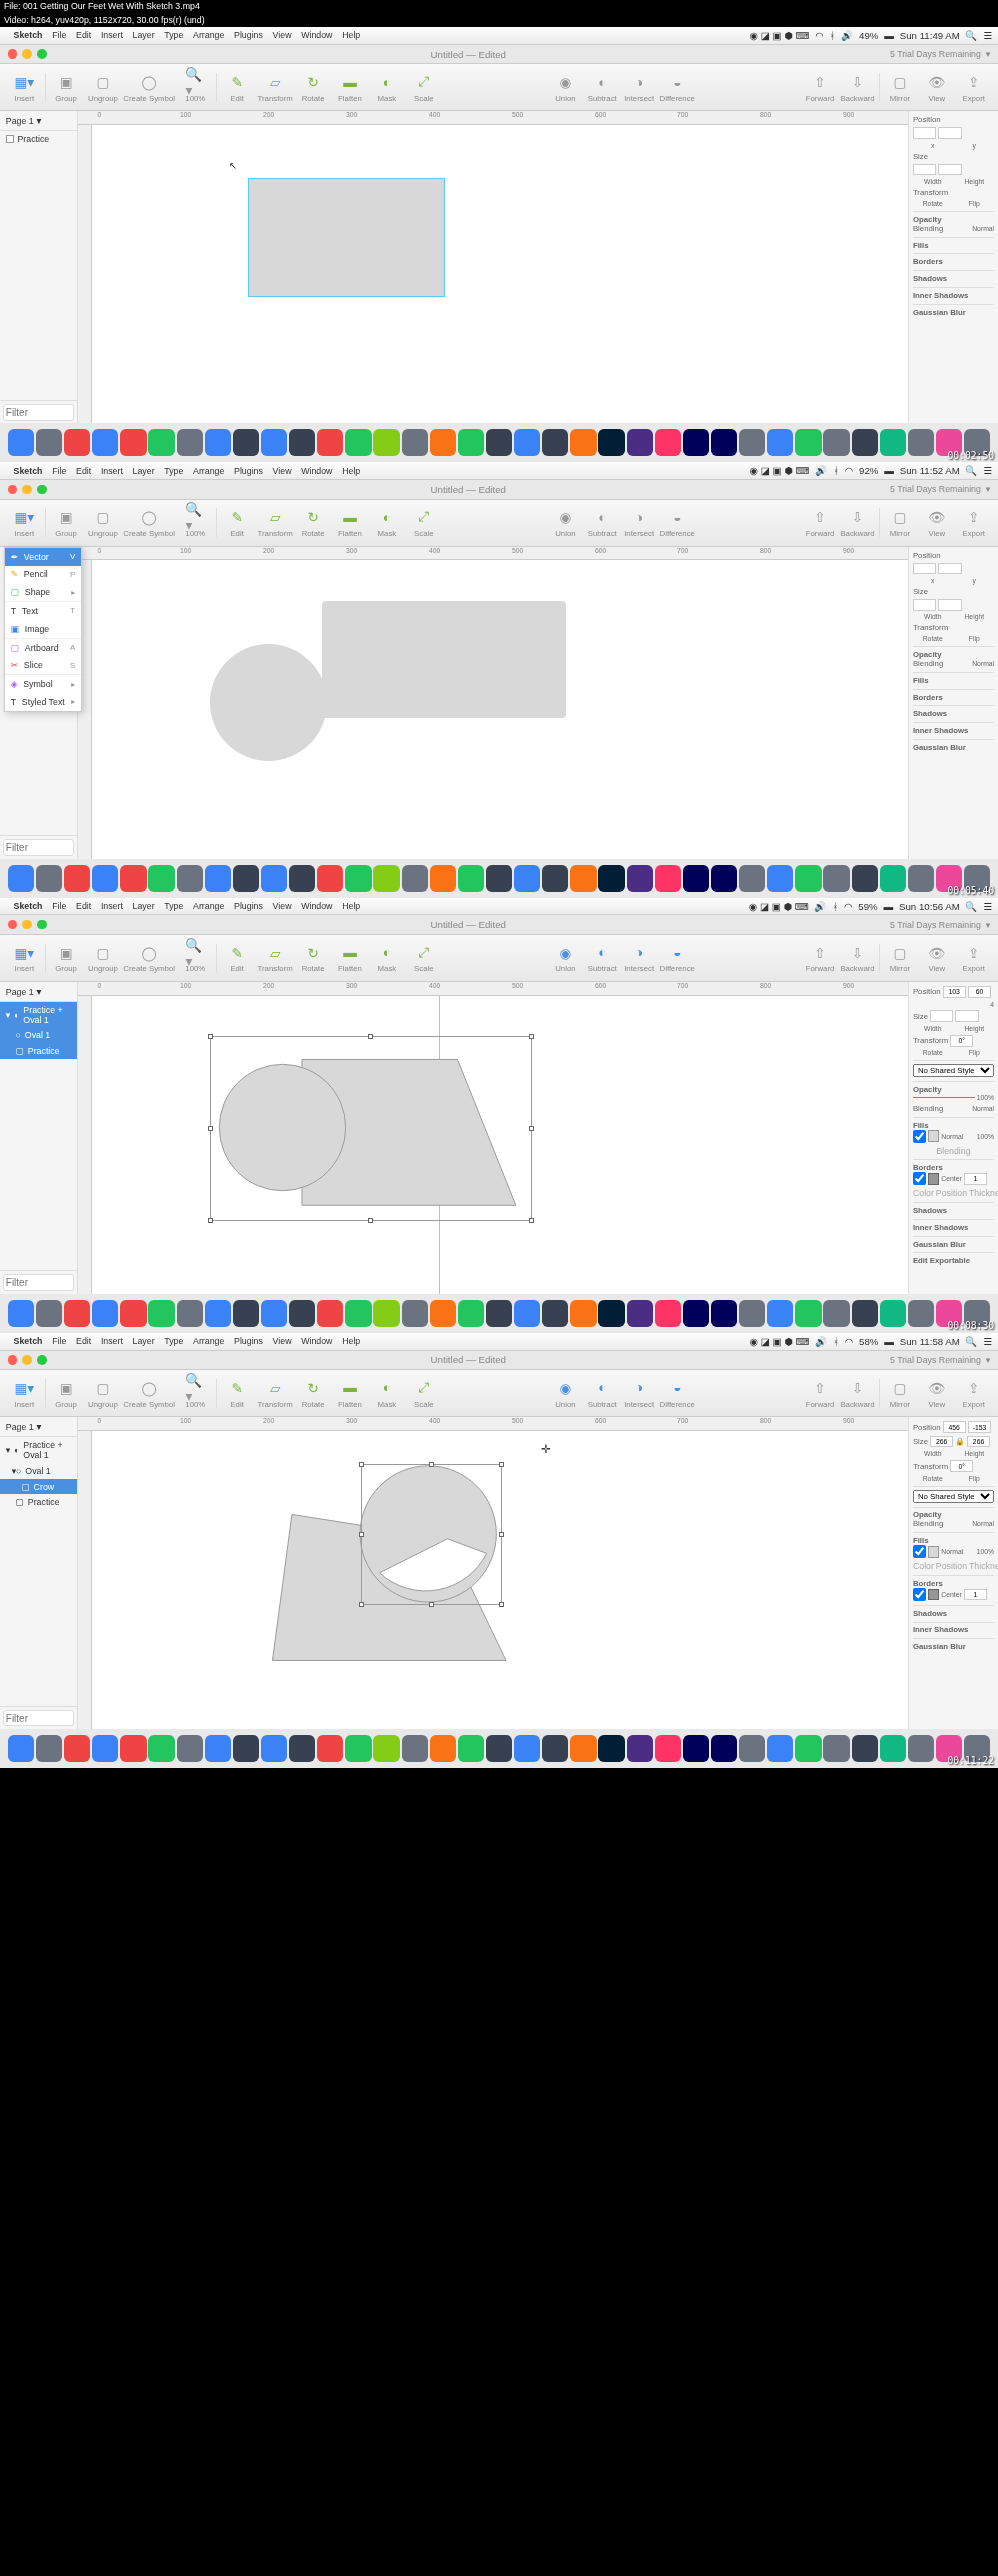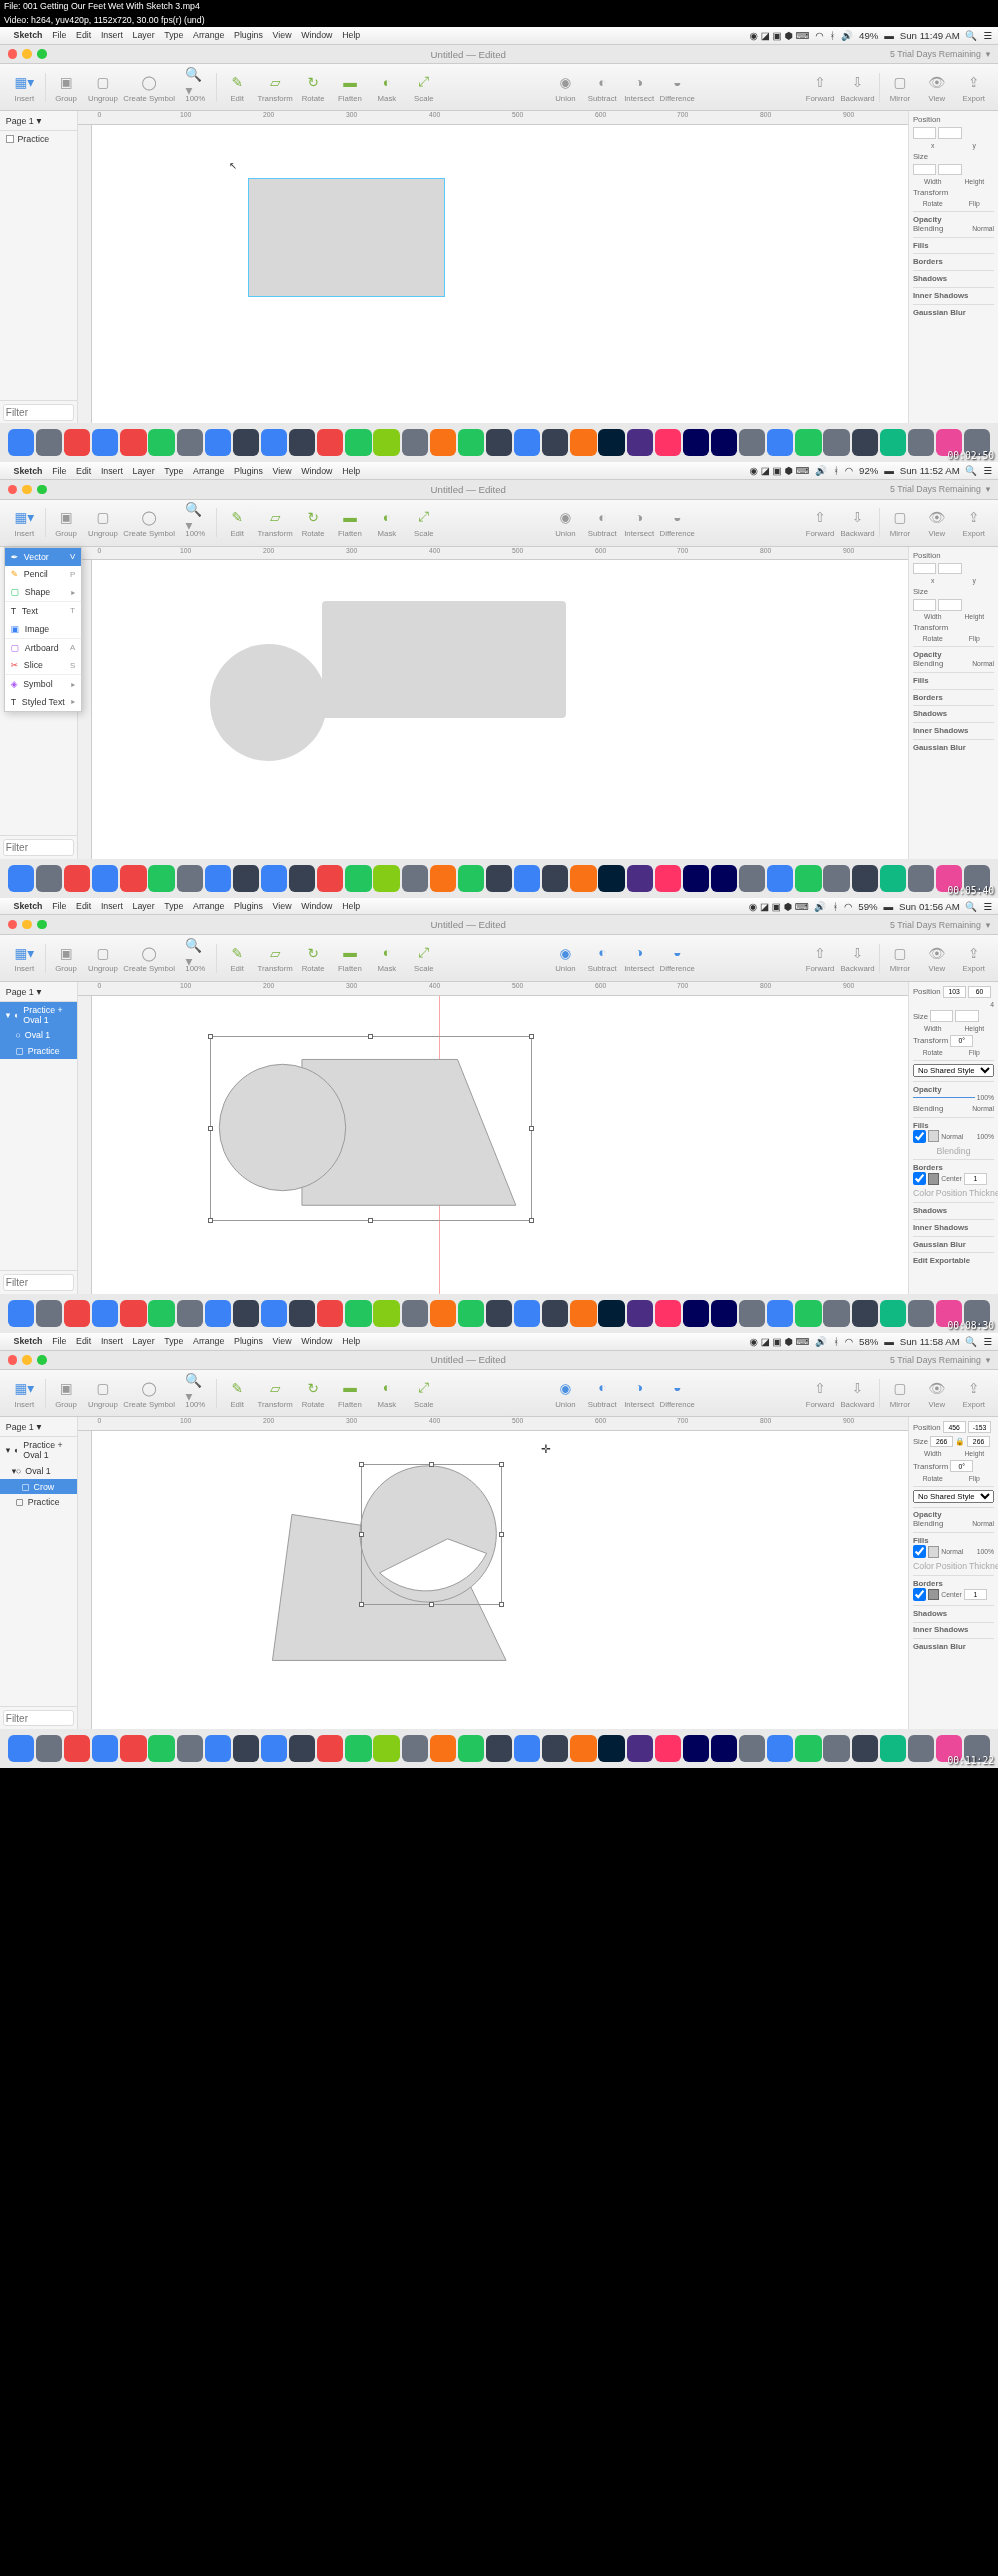--- a/index.html
+++ b/index.html
@@ -582,21 +582,21 @@
     <span class="mi">View</span>
     <span class="mi">Window</span>
     <span class="mi">Help</span>
     <div class="right">
       <span>◉ ◪ ▣ ⬢ ⌨</span>
       <span>🔊</span>
       <span>ᚼ</span>
       <span>◠</span>
       <span>59%</span>
       <span>▬</span>
-      <span>Sun 01:56 AM</span>
+      <span>Sun 10:56 AM</span>
       <span>🔍</span>
       <span>☰</span>
     </div>
   </div>
   <div class="traffic">
     <span class="dot r"></span>
     <span class="dot y"></span>
     <span class="dot g"></span>
     <span class="tit">Untitled — Edited</span>
     <span class="trial">5 Trial Days Remaining</span>

